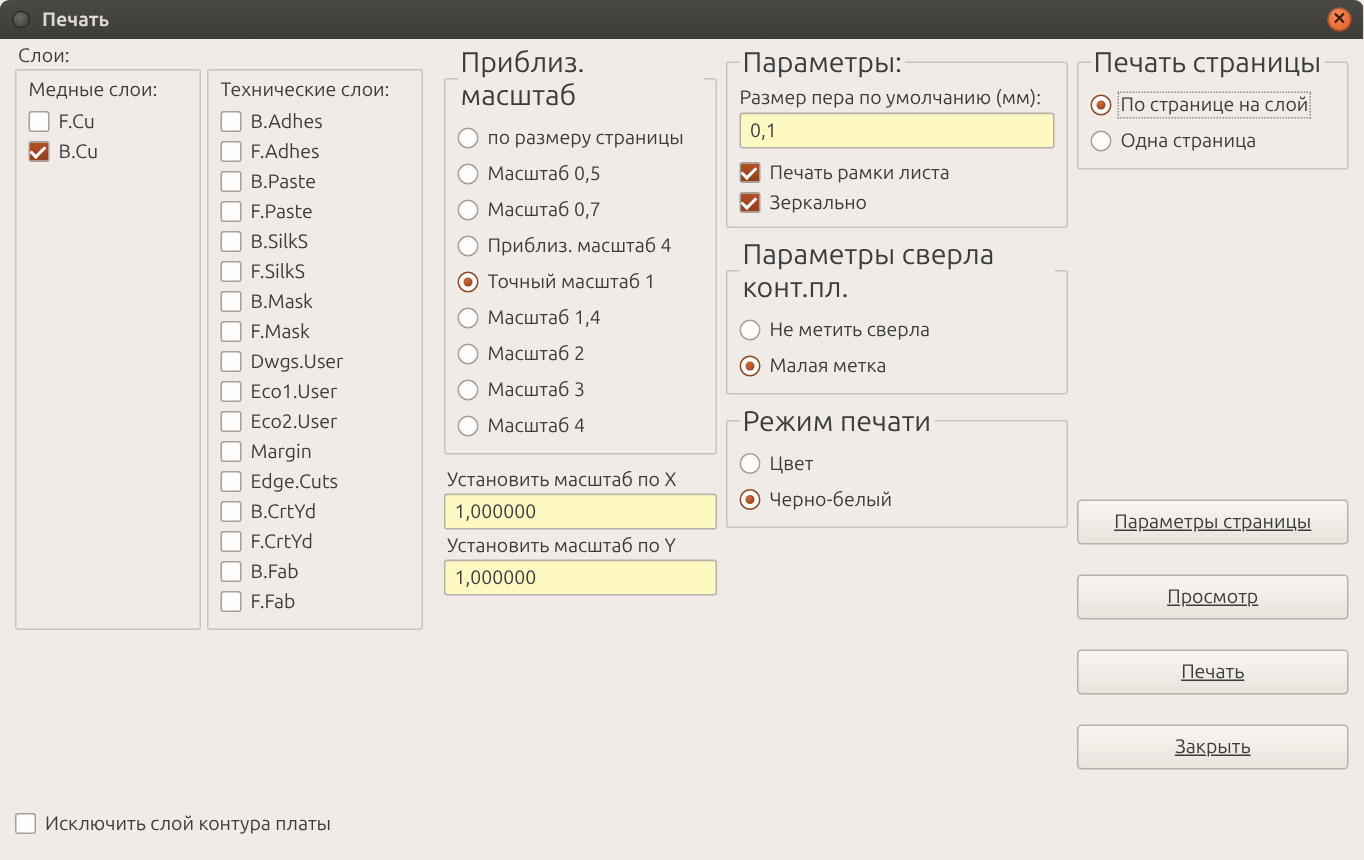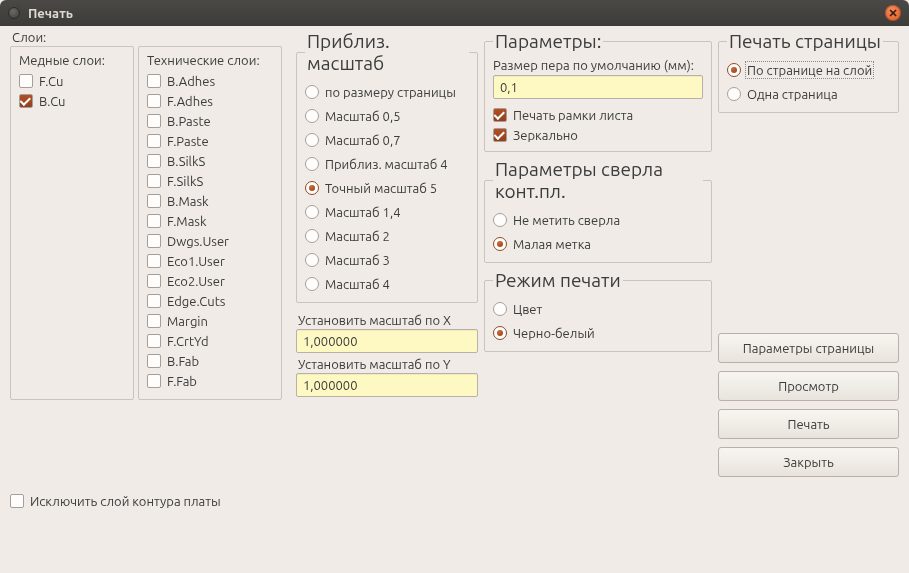--- a/index.html
+++ b/index.html
@@ -168,22 +168,23 @@
   .btn {
     display: block;
     width: 100%;
     height: 30px;
     border: 1px solid #b8b1a9;
     border-radius: 3px;
     background: linear-gradient(#f8f5f0, #e8e3dd);
     font: inherit;
     color: #3c3c3c;
     cursor: pointer;
-    margin-bottom: 8px;
+    margin-bottom: 20px;
     text-align: center;
+    text-decoration: underline;
   }
 
   .buttons-stack { margin-top: 214px; }
 
   .footer-ck { margin-top: 6px; }
 </style>
 </head>
 <body>
 
 <div class="window">
@@ -255,25 +256,29 @@
                 <div class="ck">
                   <span class="box"></span>
                   <span class="lbl">Eco1.User</span>
                 </div>
                 <div class="ck">
                   <span class="box"></span>
                   <span class="lbl">Eco2.User</span>
                 </div>
                 <div class="ck">
                   <span class="box"></span>
+                  <span class="lbl">Margin</span>
+                </div>
+                <div class="ck">
+                  <span class="box"></span>
                   <span class="lbl">Edge.Cuts</span>
                 </div>
                 <div class="ck">
                   <span class="box"></span>
-                  <span class="lbl">Margin</span>
+                  <span class="lbl">B.CrtYd</span>
                 </div>
                 <div class="ck">
                   <span class="box"></span>
                   <span class="lbl">F.CrtYd</span>
                 </div>
                 <div class="ck">
                   <span class="box"></span>
                   <span class="lbl">B.Fab</span>
                 </div>
                 <div class="ck">
@@ -300,21 +305,21 @@
               <div class="rd">
                 <span class="dot"></span>
                 <span class="lbl">Масштаб 0,7</span>
               </div>
               <div class="rd">
                 <span class="dot"></span>
                 <span class="lbl">Приблиз. масштаб 4</span>
               </div>
               <div class="rd selected">
                 <span class="dot"></span>
-                <span class="lbl">Точный масштаб 5</span>
+                <span class="lbl">Точный масштаб 1</span>
               </div>
               <div class="rd">
                 <span class="dot"></span>
                 <span class="lbl">Масштаб 1,4</span>
               </div>
               <div class="rd">
                 <span class="dot"></span>
                 <span class="lbl">Масштаб 2</span>
               </div>
               <div class="rd">

